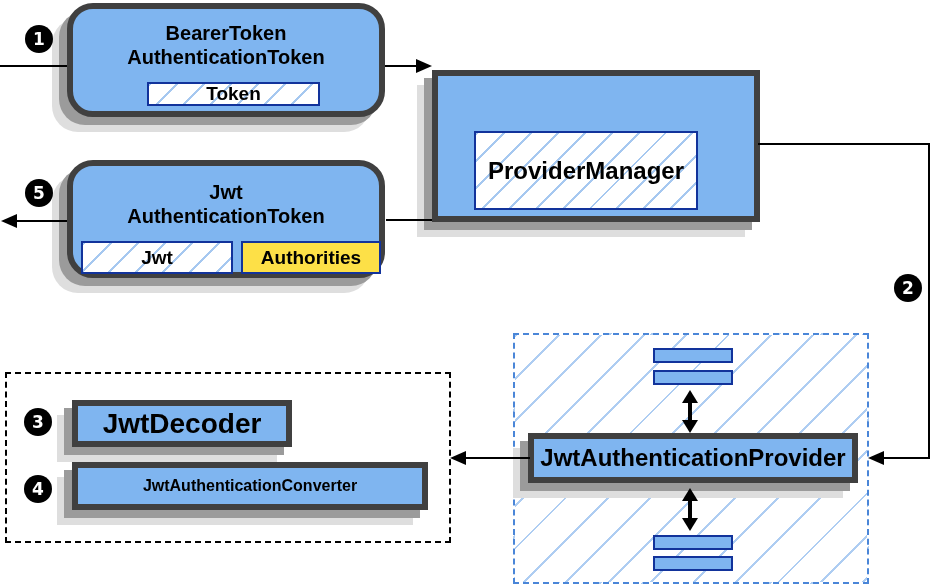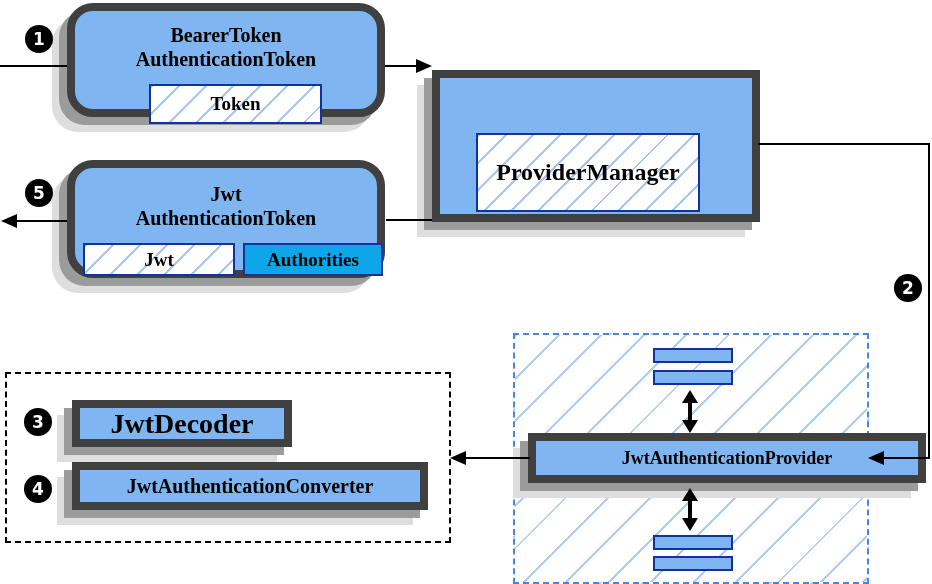--- a/index.html
+++ b/index.html
@@ -17,34 +17,33 @@
   .hline { height: 2px; }
   .vline { width: 2px; }
   .arrowhead { position:absolute; width:0; height:0; z-index: 7; }
   .arrowhead.right { border-top:7px solid transparent; border-bottom:7px solid transparent; border-left:16px solid #000; }
   .arrowhead.left  { border-top:7px solid transparent; border-bottom:7px solid transparent; border-right:16px solid #000; }
 
   
   .node {
     position: absolute;
     background: #7fb5f0;
-    border: 8px solid #404040;
+    border: 6px solid #404040;
     color: #000;
     font-weight: bold;
     z-index: 3;
     box-shadow: -8px 8px 0 0 #9b9b9b, -15px 15px 0 0 #dedede;
-    font-family: Liberation Serif, serif;
   }
   .rounded { border-radius: 26px; }
   .node .title { text-align: center; font-size: 20px; line-height: 24px; }
   .flexcenter { display:flex; align-items:center; justify-content:center; }
 
   .chip {
     position: absolute;
-    background: #0ea5e9;
+    background: #fde047;
     border: 2px solid #12339b;
     display: flex; align-items: center; justify-content: center;
     font-weight: bold; font-size: 19px; color:#000;
   }
   .hatch-sm {
     background-color:#fff;
     background-image: repeating-linear-gradient(135deg, #a6c8f0 0, #a6c8f0 2px, transparent 2px, transparent 19px);
   }
   .hatch-lg {
     background-color:#fff;
@@ -116,21 +115,21 @@
   <div class="step-marker" style="left:894px;top:274px">2</div>
   <div class="step-marker" style="left:24px;top:408px">3</div>
   <div class="step-marker" style="left:24px;top:475px">4</div>
   <div class="step-marker" style="left:25px;top:179px">5</div>
 
   <div class="node rounded" style="left:67px;top:3px;width:318px;height:114px;padding-top:12px">
     <div class="title">
       <div>BearerToken</div>
       <div>AuthenticationToken</div>
     </div>
-    <div class="chip hatch-sm" style="left:74px;top:73px;width:173px;height:40px">Token</div>
+    <div class="chip hatch-sm" style="left:74px;top:73px;width:173px;height:24px">Token</div>
   </div>
 
   <div class="node" style="left:432px;top:70px;width:328px;height:152px;padding-top:18px">
     <div class="chip hatch-sm" style="left:36px;top:55px;width:224px;height:79px;font-size:24px">ProviderManager</div>
   </div>
 
   <div class="node rounded" style="left:67px;top:160px;width:318px;height:118px;padding-top:14px">
     <div class="title">
       <div>Jwt</div>
       <div>AuthenticationToken</div>
@@ -145,30 +144,30 @@
   <div class="group-blue hatch-lg">
     <div class="bar" style="left:138px;top:13px"></div>
     <div class="bar" style="left:138px;top:35px"></div>
 
     <div class="varrow" style="left:167px;top:55px;height:43px">
       <span class="va-head va-up"></span>
         <span class="va-shaft"></span>
         <span class="va-head va-down"></span>
     </div>
 
-    <div class="node flexcenter" style="left:13px;top:98px;width:398px;height:50px;font-size:18px">JwtAuthenticationProvider</div>
+    <div class="node flexcenter" style="left:13px;top:98px;width:330px;height:50px;font-size:24px">JwtAuthenticationProvider</div>
 
     <div class="varrow" style="left:167px;top:153px;height:43px">
       <span class="va-head va-up"></span>
         <span class="va-shaft"></span>
         <span class="va-head va-down"></span>
     </div>
 
     <div class="bar" style="left:138px;top:200px"></div>
     <div class="bar" style="left:138px;top:221px"></div>
   </div>
 
   <div class="group-black">
     <div class="node flexcenter" style="left:65px;top:26px;width:220px;height:47px;font-size:28px">JwtDecoder</div>
-    <div class="node flexcenter" style="left:65px;top:88px;width:356px;height:48px;font-size:20px">JwtAuthenticationConverter</div>
+    <div class="node flexcenter" style="left:65px;top:88px;width:356px;height:48px;font-size:16px">JwtAuthenticationConverter</div>
   </div>
 
 </div>
 
 </body></html>

